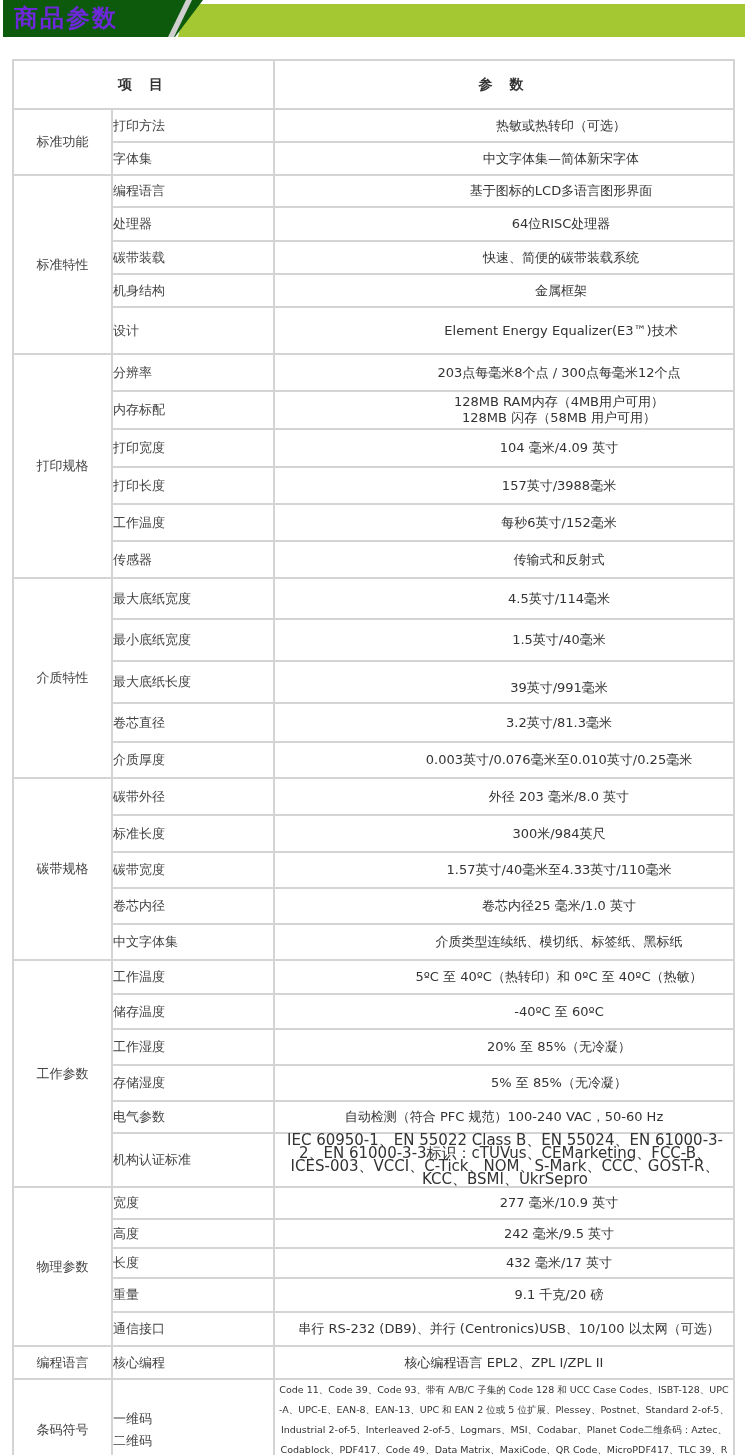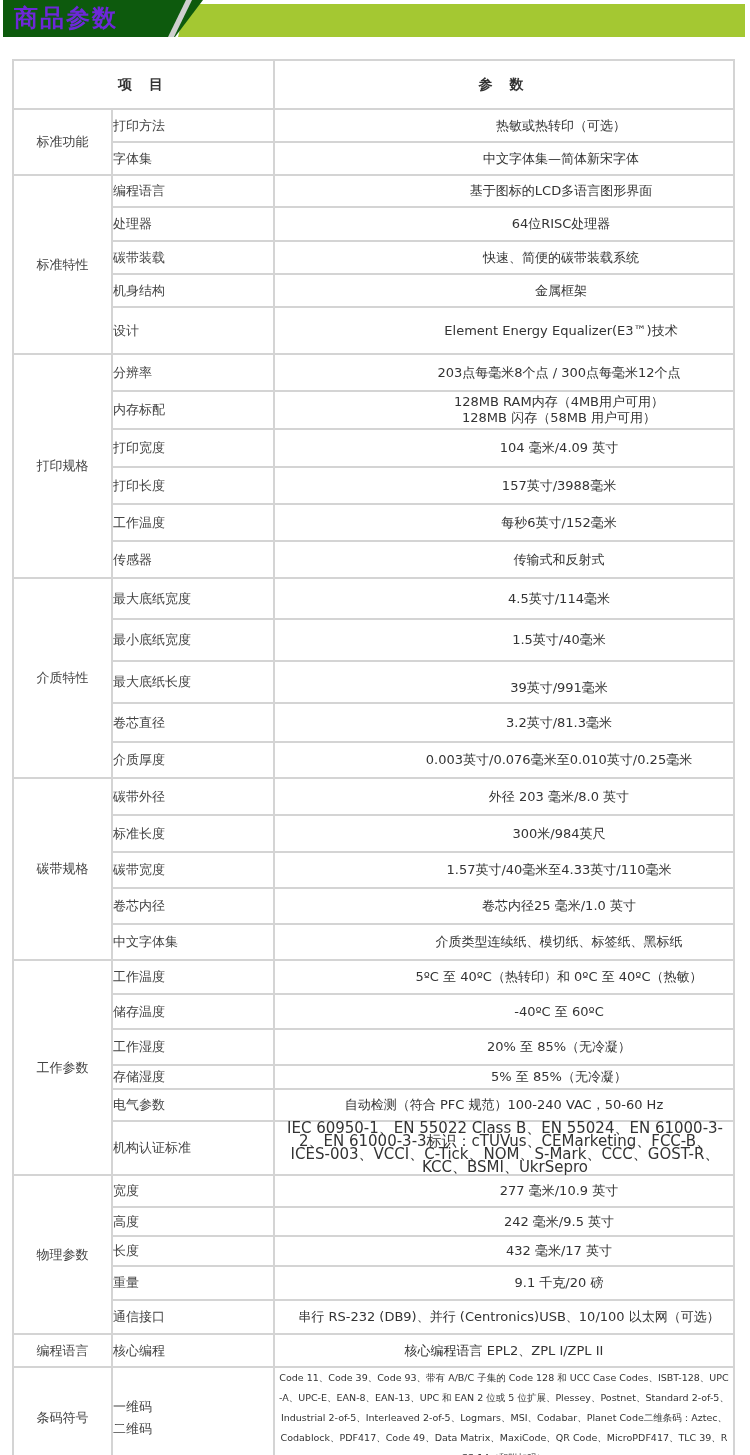--- a/index.html
+++ b/index.html
@@ -168,21 +168,21 @@
     <td class="col-value wide">5ºC 至 40ºC（热转印）和 0ºC 至 40ºC（热敏）</td>
   </tr>
   <tr style="height:35px">
     <td class="col-item">储存温度</td>
     <td class="col-value wide">-40ºC 至 60ºC</td>
   </tr>
   <tr style="height:36px">
     <td class="col-item">工作湿度</td>
     <td class="col-value wide">20% 至 85%（无冷凝）</td>
   </tr>
-  <tr style="height:24px">
+  <tr style="height:36px">
     <td class="col-item">存储湿度</td>
     <td class="col-value wide">5% 至 85%（无冷凝）</td>
   </tr>
   <tr style="height:32px">
     <td class="col-item">电气参数</td>
     <td class="col-value center">自动检测（符合 PFC 规范）100-240 VAC，50-60 Hz</td>
   </tr>
   <tr style="height:34px">
     <td class="col-item">机构认证标准</td>
     <td class="col-value small">IEC 60950-1、EN 55022 Class B、EN 55024、EN 61000-3-2、EN 61000-3-3标识：cTUVus、CEMarketing、FCC-B、ICES-003、VCCI、C-Tick、NOM、S-Mark、CCC、GOST-R、KCC、BSMI、UkrSepro</td>

